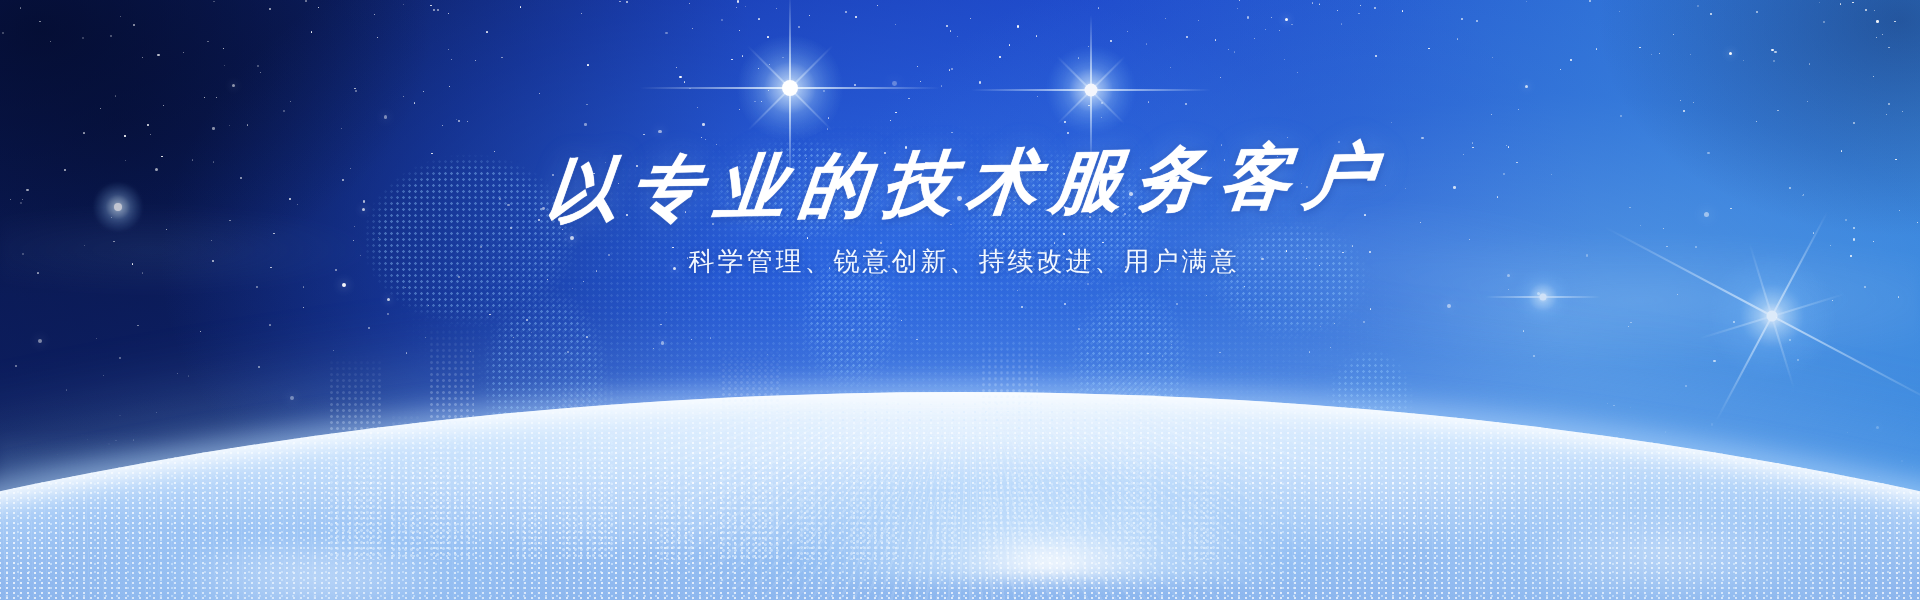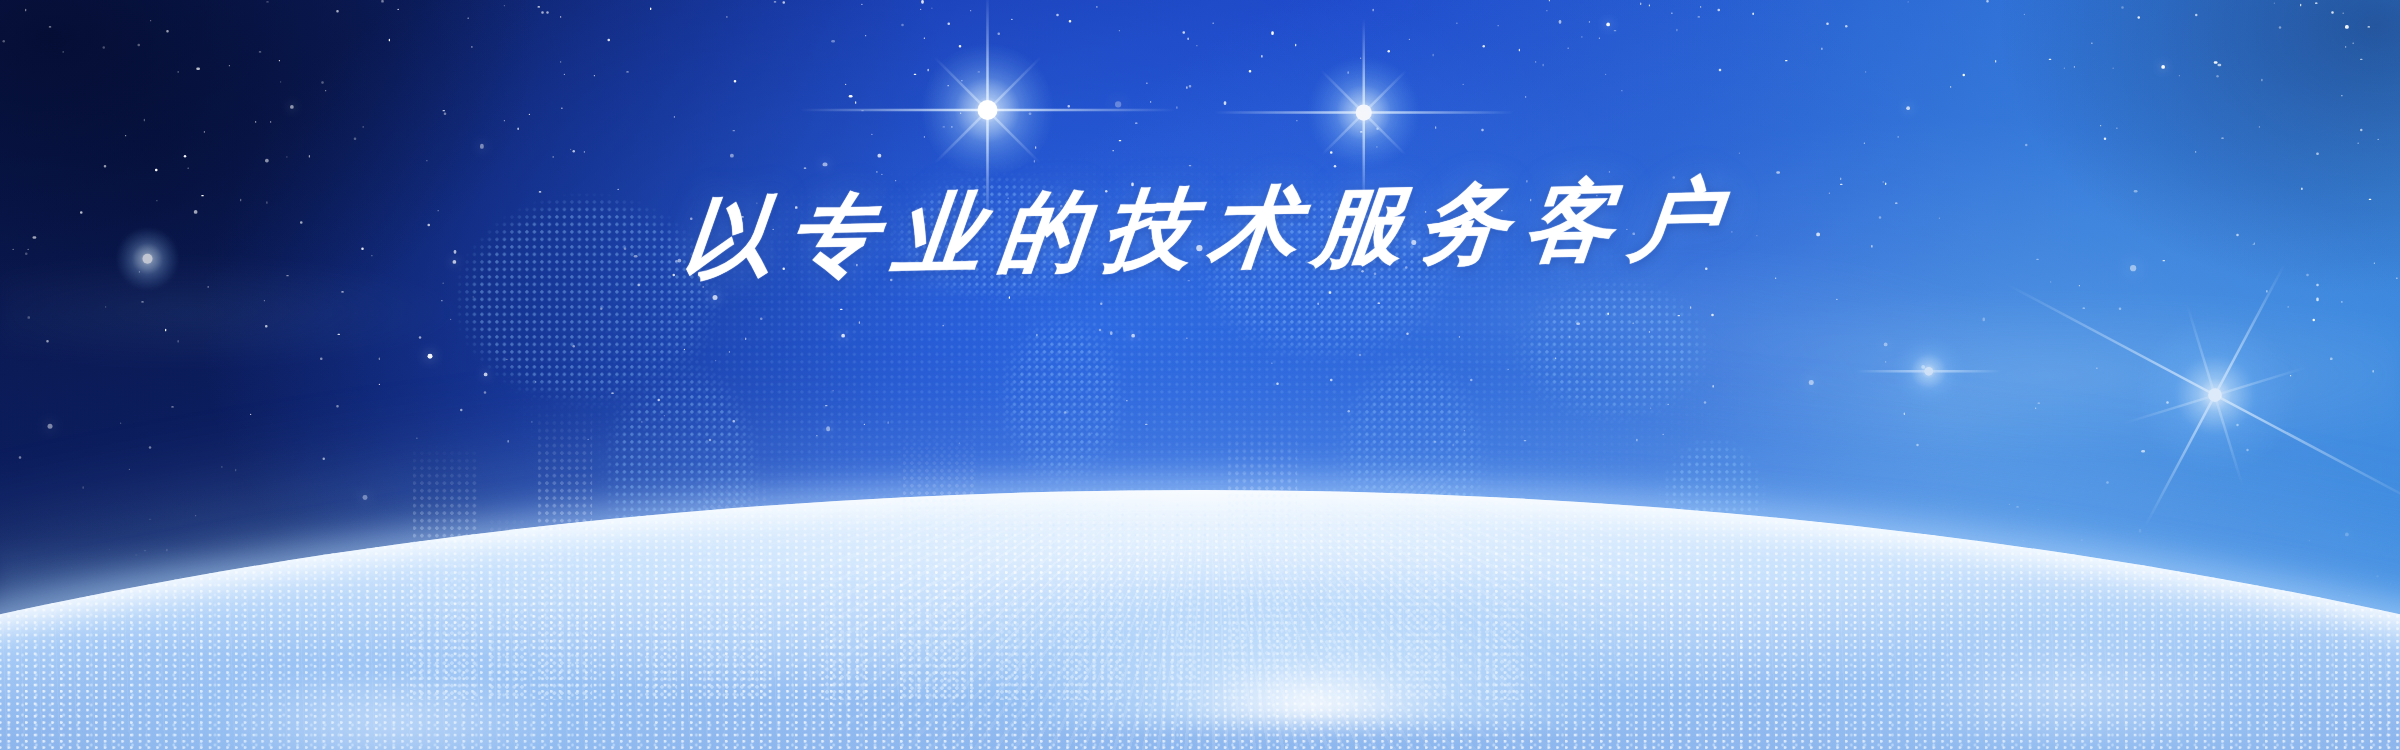--- a/index.html
+++ b/index.html
@@ -788,15 +788,16 @@
         <i class="core" style="width:7px;height:7px;box-shadow:0 0 15.400000000000002px 3.5px rgba(235,246,255,0.95);"></i>
       </div>
       <div class="flare" style="left:82px;top:171px;width:72px;height:72px;opacity:0.75;">
         <i class="halo" style="width:52px;height:52px;background:radial-gradient(circle, rgba(255,255,255,0.95) 0%, rgba(190,226,255,0.55) 14%, rgba(120,185,250,0.26) 34%, rgba(80,150,240,0.0) 70%);"></i>
         <i class="core" style="width:8px;height:8px;box-shadow:0 0 17.6px 4px rgba(235,246,255,0.95);"></i>
       </div>
     </div>
 
   <div class="copy">
     <div class="headline">以专业的技术服务客户</div>
+    <div class="subline">科学管理、锐意创新、持续改进、用户满意</div>
   </div>
 
 </div>
 
 </body></html>

